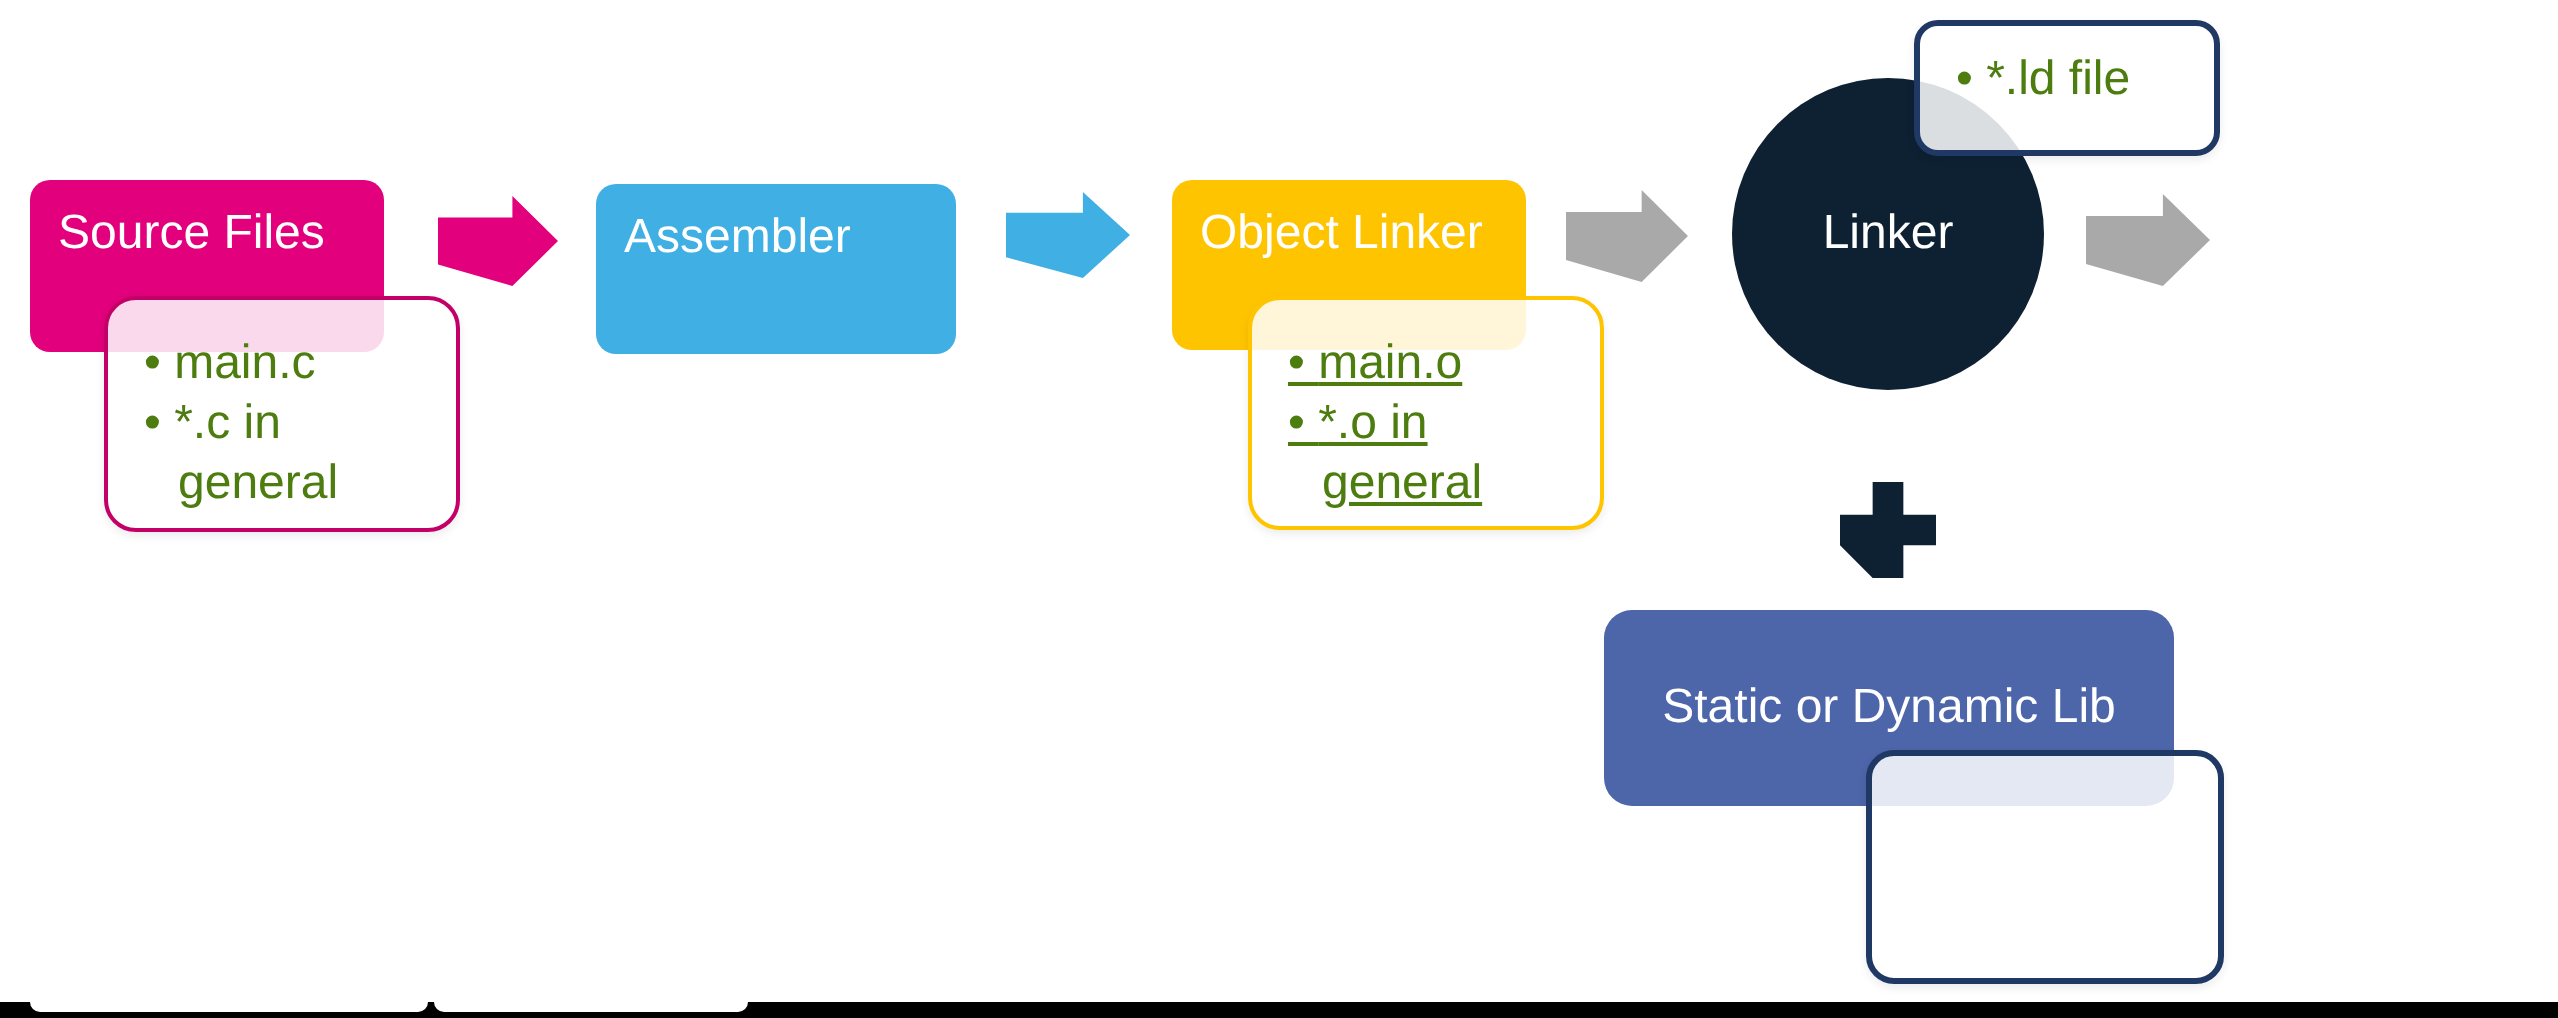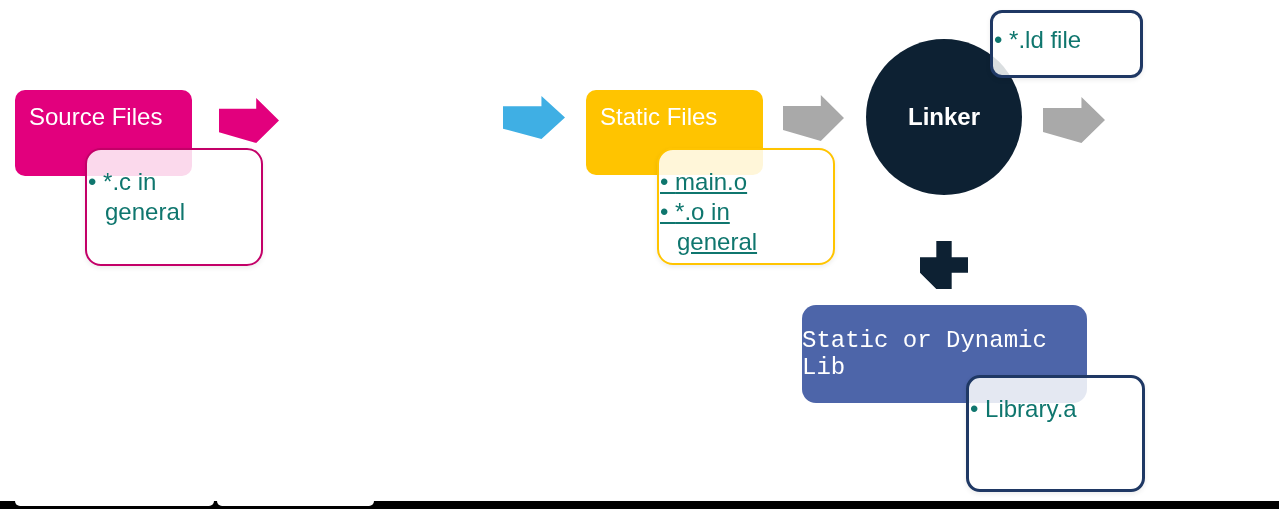--- a/index.html
+++ b/index.html
@@ -20,44 +20,43 @@
     padding:12px 0 12px 14px;
     box-sizing:border-box;
     z-index:1;
   }
   #source-box {left:15px; top:90px; width:177px; height:86px; background:#e2007d;}
   #assembler-box{left:298px;top:92px; width:180px; height:85px; background:#3fafe4;}
   #object-box {left:586px;top:90px; width:177px; height:85px; background:#ffc400;}
   #lib-box{
     left:802px;top:305px;width:285px;height:98px;background:#4d65a9;
     border-radius:14px;display:flex;align-items:center;justify-content:center;
-    padding:0;color:#fff;font-size:24px;z-index:1;position:absolute;font-family:Liberation Mono, monospace;
+    padding:0;color:#fff;font-size:24px;z-index:1;position:absolute;
   }
   
   .circle{
     position:absolute;border-radius:50%;
     display:flex;align-items:center;justify-content:center;
     color:#ffffff;font-size:24px;z-index:1;
   }
-  #linker-circle{left:866px;top:39px;width:156px;height:156px;background:#0d2133;font-weight:bold;}
+  #linker-circle{left:866px;top:39px;width:156px;height:156px;background:#0d2133;}
   #binary-circle{left:1130px;top:49px;width:143px;height:143px;background:#4d65a9;}
   
   .note{
     position:absolute;
     background:rgba(255,255,255,0.85);
     border:2px solid #cccccc;
     border-radius:16px;
-    color:#0f766e;
+    color:#4d7c0f;
     font-size:24px;
     line-height:30px;
     box-sizing:border-box;
-    padding:17px 20px 10px 1px;
+    padding:17px 20px 10px 18px;
     z-index:2;
     box-shadow:0 2px 5px rgba(0,0,0,0.08);
-    margin-left:33px;
   }
   .note ul{margin:0;padding:0;list-style:none;}
   .note li{padding-left:17px;text-indent:-17px;}
   .note li::before{content:"\2022\00a0";}
   #source-note {left:52px; top:148px;width:178px;height:118px;border-color:#c30068;}
   #assembler-note{left:340px;top:148px;width:177px;height:118px;border-color:#3fafe4;}
   #object-note {left:624px;top:148px;width:178px;height:117px;border-color:#ffc400;text-decoration:underline;}
   #ld-note {left:957px;top:10px; width:153px;height:68px; border-color:#1f3864;border-width:3px;border-radius:12px;padding-top:12px;}
   #lib-note {left:933px;top:375px;width:179px;height:117px;border-color:#1f3864;border-width:3px;border-radius:14px;padding-top:16px;}
   
@@ -83,58 +82,61 @@
   #tab-notch-2{left:217px;width:157px;}
 </style>
 </head>
 <body>
 
 <div id="stage">
 
   <div class="pbox" id="source-box">
     <span>Source Files</span>
   </div>
+  <div class="pbox" id="assembler-box">
+    <span>Assembler</span>
+  </div>
   <div class="pbox" id="object-box">
-    <span>Static Files</span>
+    <span>Object Linker</span>
   </div>
 
   <div class="circle" id="linker-circle">
     <span>Linker</span>
   </div>
 
   <div id="lib-box">
     <span>Static or Dynamic Lib</span>
   </div>
 
   <div class="arrow" id="arrow-1"></div>
   <div class="arrow" id="arrow-2"></div>
   <div class="arrow" id="arrow-3"></div>
   <div class="arrow" id="arrow-4"></div>
 
   <div id="plus-icon"></div>
 
   <div class="note" id="source-note">
     <ul>
+      <li>main.c</li>
       <li>*.c in general</li>
     </ul>
   </div>
   <div class="note" id="object-note">
     <ul>
       <li>main.o</li>
       <li>*.o in general</li>
     </ul>
   </div>
   <div class="note" id="ld-note">
     <ul>
       <li>*.ld file</li>
     </ul>
   </div>
   <div class="note" id="lib-note">
     <ul>
-      <li>Library.a</li>
     </ul>
   </div>
 
   <div id="bottom-bar"></div>
   <div class="tab-notch" id="tab-notch-1"></div>
   <div class="tab-notch" id="tab-notch-2"></div>
 
 </div>
 
 </body></html>

